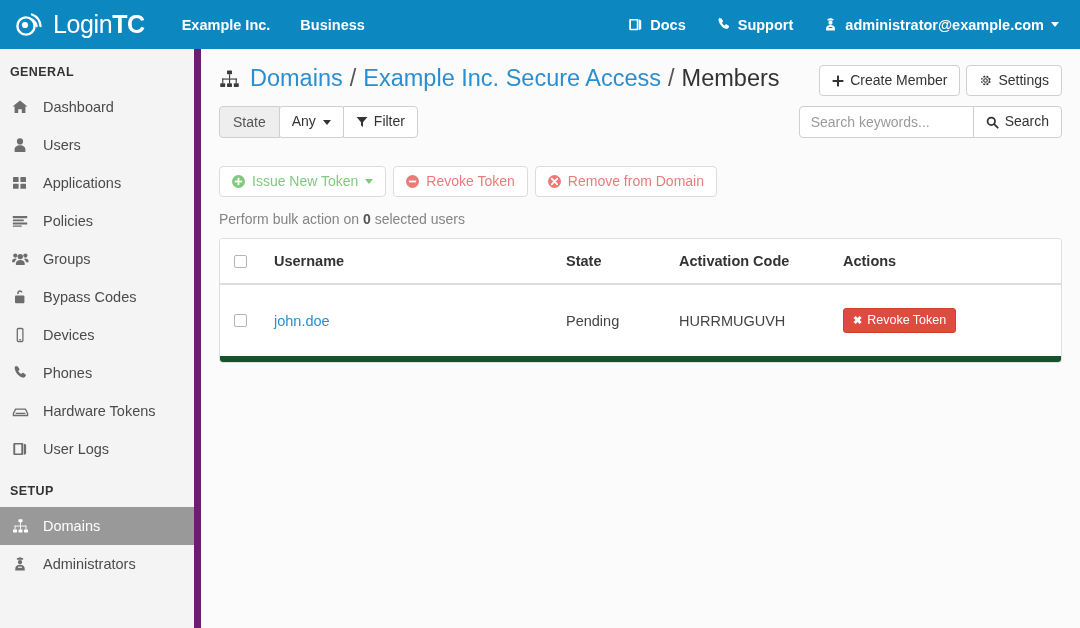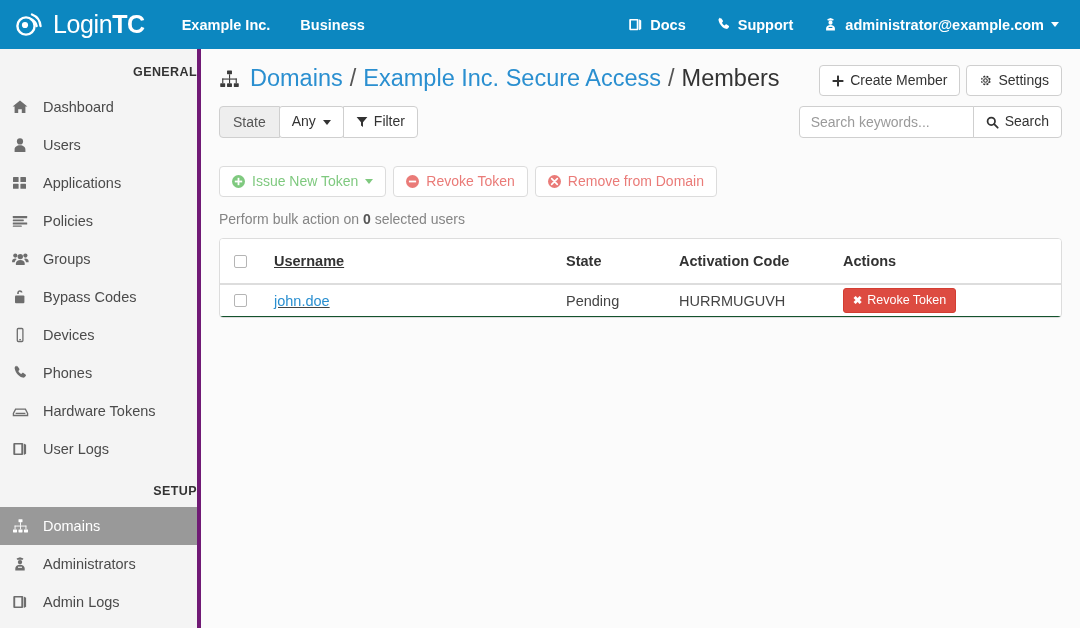--- a/index.html
+++ b/index.html
@@ -52,24 +52,23 @@
     border-top: 5px solid #fff;
   }
 
   
   .body-wrap { display: flex; height: 579px; }
 
   
   .sidebar {
     width: 201px; min-width: 201px;
     background: #f4f4f4;
-    border-right: 4px solid #701a75;
+    border-right: 7px solid #701a75;
     height: 579px;
     overflow: hidden;
-    text-align: right;
   }
   .side-head {
     font-size: 12.5px; font-weight: bold; color: #333;
     letter-spacing: 0.4px;
     padding: 16px 0 9px 10px;
   }
   .side-item {
     display: flex; align-items: center;
     height: 38px;
     padding-left: 12px;
@@ -185,26 +184,26 @@
   table { width: 100%; border-collapse: collapse; }
   thead th {
     text-align: left;
     font-size: 14.5px; font-weight: bold; color: #333;
     padding: 14px 8px;
     border-bottom: 2px solid #dddddd;
     background: #fff;
   }
   tbody td {
     font-size: 14.5px; color: #444;
-    padding: 3px 8px;
-    border-bottom: 1px solid #14532d;
+    padding: 23px 8px;
+    border-bottom: 6px solid #14532d;
     vertical-align: middle;
   }
   .col-chk { width: 46px; padding-left: 14px !important; }
-  .col-user { width: 292px; text-decoration: underline; }
+  .col-user { width: 292px; }
   .col-state { width: 113px; }
   .col-code { width: 164px; }
   .cb {
     width: 13px; height: 13px;
     border: 1px solid #b5b5b5;
     border-radius: 2px;
     background: #fff;
     display: block;
     cursor: pointer;
   }
@@ -417,29 +416,20 @@
         <svg width="16" height="16" viewBox="0 0 16 16" fill="currentColor">
             <path d="M8 1.2 4.6 2.5l.5 1.3h5.8l.5-1.3L8 1.2z"></path>
             <circle cx="8" cy="6.1" r="2.2"></circle>
             <path d="M8 8.7c-2.6 0-4.7 1.6-4.7 3.6v2.2h9.4v-2.2c0-2-2.1-3.6-4.7-3.6z"></path>
             <rect x="6" y="10.7" width="4" height="1.1" fill="#f4f4f4"></rect>
           </svg>
       </span>
       <span class="side-label">Administrators</span>
     </a>
 
-    <a class="side-item">
-      <span class="side-ic">
-        <svg width="16" height="16" viewBox="0 0 16 16" fill="currentColor">
-            <path d="M2.2 2h8.1c.5 0 .9.4.9.9v10.2c0 .5-.4.9-.9.9H2.2c-.5 0-.9-.4-.9-.9V2.9c0-.5.4-.9.9-.9zm1 1.6v8.8h6.1V3.6H3.2z"></path>
-            <path d="M11.8 2.4l2.3 1.3v9.1l-2.3 1.2z"></path>
-          </svg>
-      </span>
-      <span class="side-label">Admin Logs</span>
-    </a>
   </div>
 
   <div class="main">
 
     <div class="page-head">
       <span class="crumb-ic">
         <svg width="21" height="20" viewBox="0 0 17 16" fill="currentColor">
             <rect x="6.5" y="1.2" width="4" height="3" rx="0.4"></rect>
             <rect x="1" y="11.4" width="4" height="3" rx="0.4"></rect>
             <rect x="6.5" y="11.4" width="4" height="3" rx="0.4"></rect>

